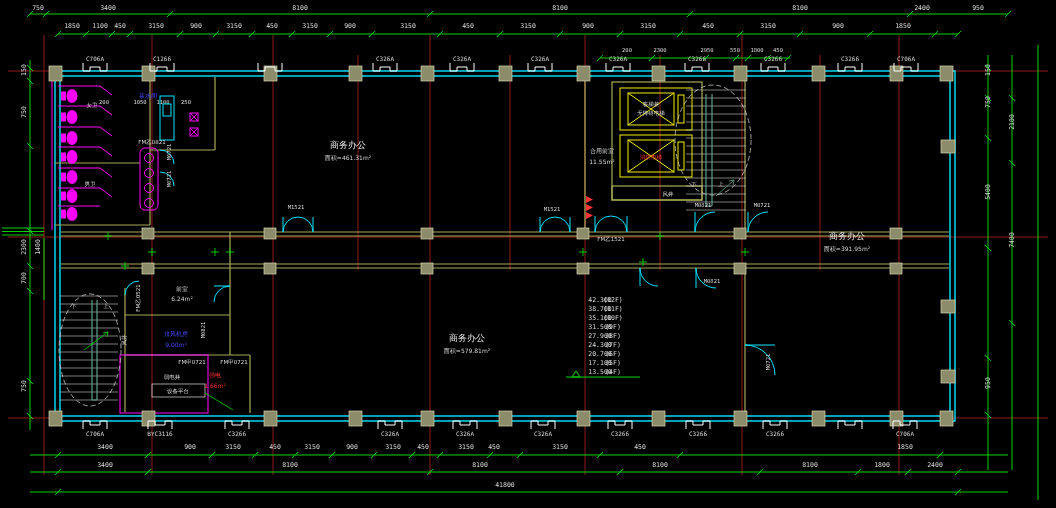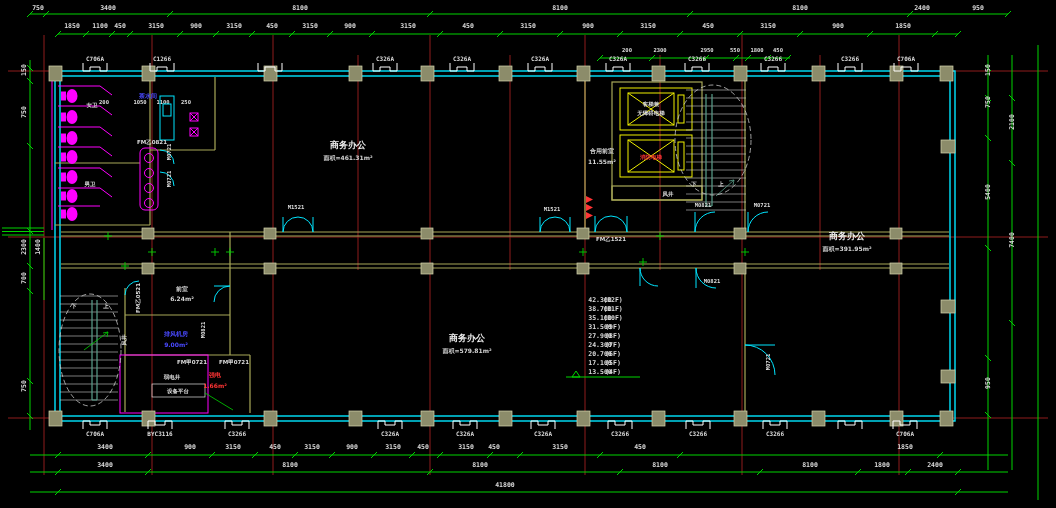--- a/index.html
+++ b/index.html
@@ -1,16 +1,16 @@
 <!DOCTYPE html>
 <html><head>
 <meta charset="utf-8">
 <style>
   html,body{margin:0;padding:0;background:#000;}
-  .stage{position:relative;width:1056px;height:508px;background:#000;overflow:hidden;font-weight:bold;}
+  .stage{position:relative;width:1056px;height:508px;background:#000;overflow:hidden;}
   svg{display:block;}
   text{font-family:"DejaVu Sans Mono",monospace;fill:#dcdcdc;text-anchor:middle;}
   .dim{font-size:6.5px;}
   .dims{font-size:5.5px;}
   .tag{font-size:6px;}
   .room{font-size:9px;font-family:"DejaVu Sans",sans-serif;fill:#ededed;}
   .area{font-size:6px;font-family:"DejaVu Sans",sans-serif;fill:#d5d5d5;}
   .lvl{font-size:6.5px;}
   .cn{font-family:"DejaVu Sans",sans-serif;}
   .blue{fill:#4949ff;}

